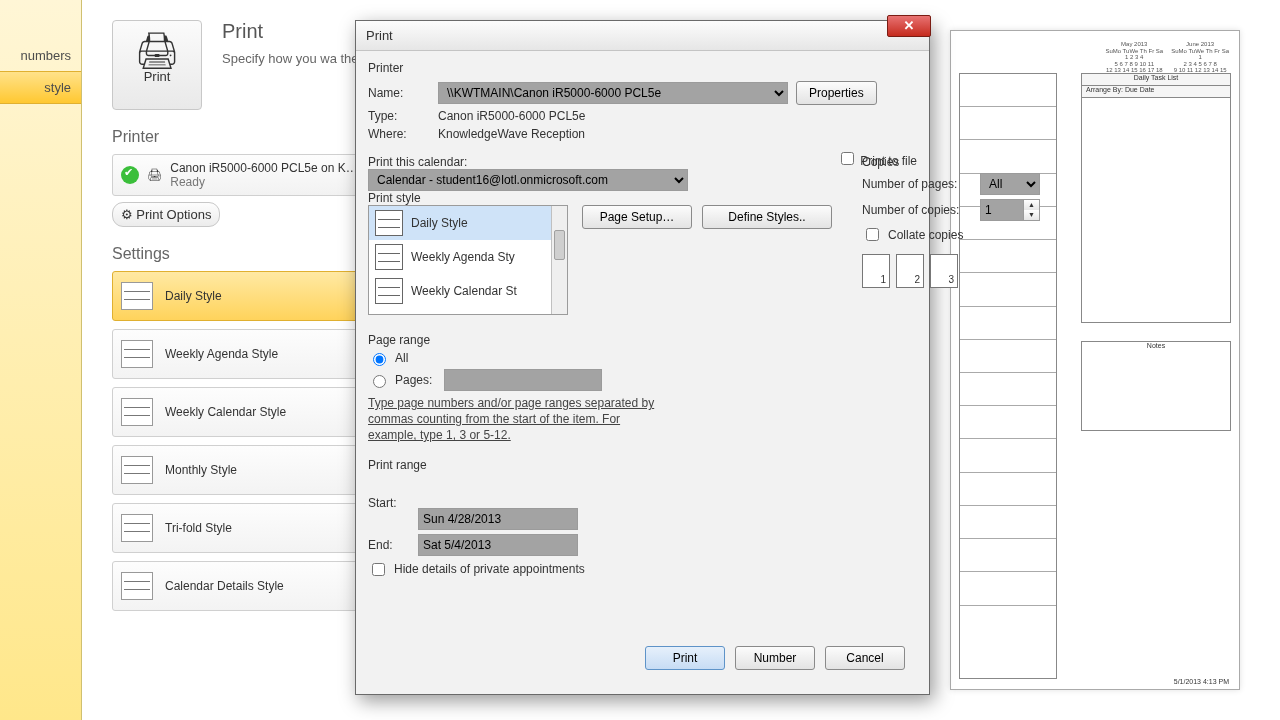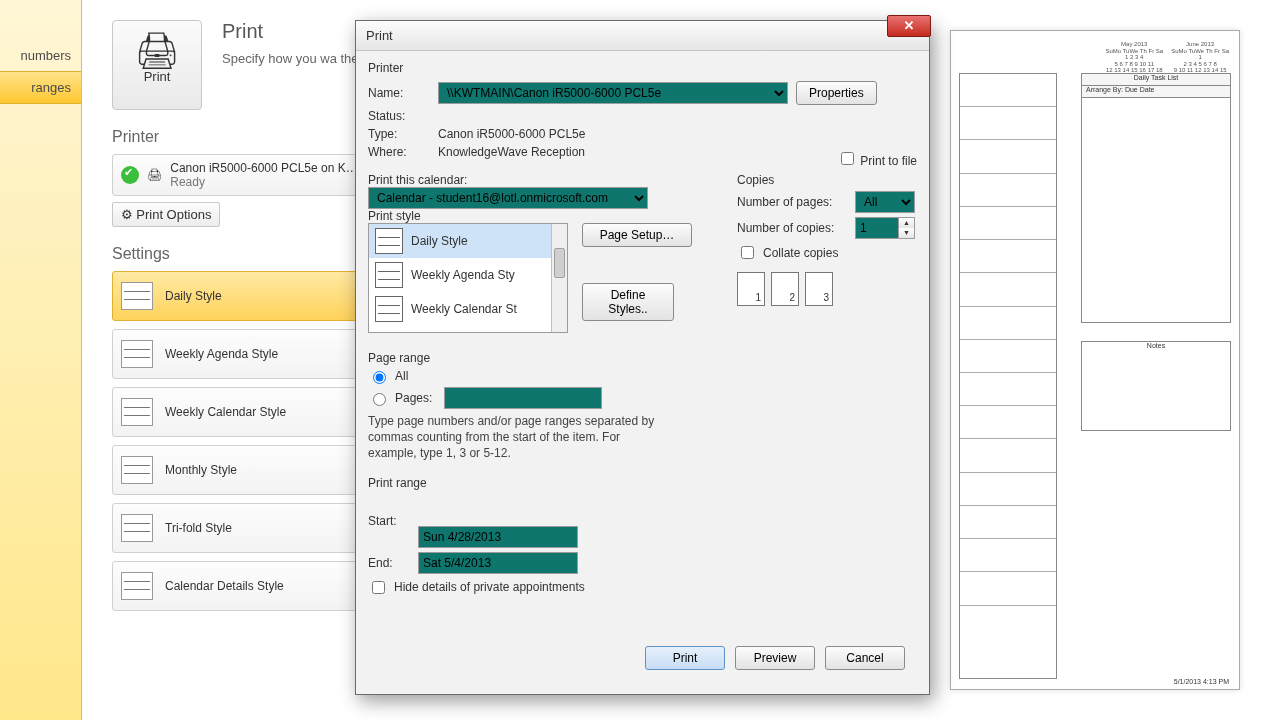--- a/index.html
+++ b/index.html
@@ -60,21 +60,21 @@
   .hgroup h2 { font-size:16px; color:#666; font-weight:normal; margin:0 0 8px;}
   .printer-row{
     border:1px solid #d0d0d0; border-radius:3px;
     background:linear-gradient(#fdfdfd,#f2f2f2);
     padding:6px 8px; display:flex; align-items:center; gap:8px;
     margin-bottom:6px;
   }
   .status-dot{width:18px;height:18px;border-radius:50%;background:#3bbf3b;display:inline-block;position:relative;}
   .status-dot::after{content:"✔";color:#fff;font-size:11px;position:absolute;left:3px;top:0;}
   .popt-btn{
-    display:inline-block;border:1px solid #c8c8c8;border-radius:2px;
+    display:inline-block;border:1px solid #c8c8c8;border-radius:11px;
     background:linear-gradient(#fdfdfd,#ececec);padding:4px 8px;font-size:13px;
   }
   .settings-list{margin-top:6px;}
   .settings-list .row{
     border:1px solid #d0d0d0; border-radius:3px;
     background:linear-gradient(#fdfdfd,#f3f3f3);
     padding:10px 8px; display:flex; align-items:center; gap:12px;
     margin-bottom:8px;
   }
   .settings-list .row.selected{
@@ -142,21 +142,21 @@
     position:absolute; left:12px; right:12px; top:40px; bottom:12px;
     background:#f2f2f2;
   }
   .group{
     border:none;
   }
   .group > .gtitle{font-size:12px;color:#333;margin-bottom:6px;}
   .fld{display:flex;align-items:center;margin:4px 0;gap:8px;font-size:12px;}
   .fld label{width:62px;}
   select.win, input.win[type=text]{
-    border:1px solid #9b9b9b;background:#0f766e;height:22px;
+    border:1px solid #9b9b9b;background:#a3a3a3;height:22px;
     padding:0 4px;font-size:12px;font-family:inherit;
   }
   .btn{
     border:1px solid #8a8a8a;border-radius:3px;
     background:linear-gradient(#fcfcfc,#e3e3e3);
     padding:4px 12px;font-size:12px;cursor:default;
   }
   .btn.primary{background:linear-gradient(#e6f0fb,#c7dcf4);border-color:#5e93c8;}
 
   .style-list{
@@ -165,21 +165,21 @@
   }
   .style-list .sitem{display:flex;align-items:center;gap:8px;padding:4px 6px;font-size:12px;}
   .style-list .sitem.sel{background:#cfe3f8;}
   .style-list .thumb{width:28px;height:26px;border:1px solid #666;background:#fff;position:relative;}
   .style-list .thumb::before{content:"";position:absolute;left:2px;right:2px;top:35%;height:1px;background:#666;}
   .style-list .thumb::after{content:"";position:absolute;left:2px;right:2px;top:65%;height:1px;background:#666;}
   .style-list .scroll{position:absolute;right:0;top:0;bottom:0;width:16px;background:#efefef;border-left:1px solid #c0c0c0;}
   .style-list .scroll .bar{position:absolute;left:2px;right:2px;top:24px;height:30px;background:#cfcfcf;border:1px solid #a0a0a0;border-radius:2px;}
 
   .radio{display:flex;align-items:center;gap:6px;margin:3px 0;}
-  .hint{color:#444;font-size:12px;line-height:1.35;margin-top:4px;width:300px;}
+  .hint{color:#444;font-size:12px;line-height:1.35;margin-top:4px;width:300px;text-decoration:underline;}
 
   .copies-stack{
     display:flex;gap:6px;margin-top:10px;
   }
   .copies-stack .pg{
     width:28px;height:34px;border:1px solid #777;background:#fff;position:relative;font-size:10px;
   }
   .copies-stack .pg::before{content:"";position:absolute;left:-4px;top:-4px;width:28px;height:34px;border:1px solid #bbb;background:#fff;z-index:-1;}
   .copies-stack .pg span{position:absolute;right:3px;bottom:2px;}
   .spinner{display:flex;align-items:center;}
@@ -191,21 +191,21 @@
     position:absolute;right:12px;bottom:12px;display:flex;gap:10px;
   }
   .footer-btns .btn{width:80px;text-align:center;}
   input.sel{background:#cfe3f8;margin-top:32px;}
 </style>
 </head>
 <body>
 
 <div class="backstage">
   <div class="item">numbers</div>
-  <div class="item selected">ranges</div>
+  <div class="item selected">style</div>
 </div>
 
 <div class="printpane">
   <div class="inner">
     <div class="big-print-btn">
       <span class="printer-icon">🖨</span>
       <span>Print</span>
     </div>
     <h1>Print</h1>
     <div class="sub">Specify how you wa
@@ -312,39 +312,36 @@
     <div class="group" style="position:relative;">
       <div class="gtitle">Printer</div>
       <div class="fld">
         <label>Name:</label>
         <select class="win" style="width:350px">
           <option>\\KWTMAIN\Canon iR5000-6000 PCL5e</option>
         </select>
         <button class="btn">Properties</button>
       </div>
       <div class="fld">
-          <label>Status:</label>
-        </div>
-      <div class="fld">
           <label>Type:</label>
           <span>Canon iR5000-6000 PCL5e</span>
         </div>
       <div class="fld">
           <label>Where:</label>
           <span>KnowledgeWave Reception</span>
         </div>
       <div style="position:absolute;right:0;top:88px;">
         <label><input type="checkbox" style=""> <span>Print to file</span></label>
       </div>
     </div>
 
     <div style="display:flex;gap:30px;margin-top:14px;">
       <div style="flex:1">
         <div class="gtitle">Print this calendar:</div>
-        <select class="win" style="width:280px">
+        <select class="win" style="width:320px">
           <option>Calendar - student16@lotl.onmicrosoft.com</option>
         </select>
 
         <div class="gtitle" style="margin-top:0">Print style</div>
         <div style="display:flex;gap:14px;align-items:flex-start;">
           <div class="style-list">
             <div class="sitem sel">
                 <span class="thumb"></span>
                 <span>Daily Style</span>
               </div>
@@ -353,23 +350,23 @@
                 <span>Weekly Agenda Sty</span>
               </div>
             <div class="sitem">
                 <span class="thumb"></span>
                 <span>Weekly Calendar St</span>
               </div>
             <div class="scroll">
                 <div class="bar"></div>
               </div>
           </div>
-          <div style="display:flex;flex-direction:column;gap:36px;">
+          <div style="display:flex;flex-direction:row;gap:10px;">
             <button class="btn" style="width:110px">Page Setup…</button>
-            <button class="btn" style="width:92px">Define Styles..</button>
+            <button class="btn" style="width:130px">Define Styles..</button>
           </div>
         </div>
       </div>
 
       <div style="width:180px">
         <div class="gtitle">Copies</div>
         <div class="fld">
             <label style="width:110px">Number of pages:</label>
           <select class="win" style="width:60px"><option>All</option></select>
         </div>
@@ -426,17 +423,17 @@
         <input class="win" type="text" style="width: 160px;" value="Sat 5/4/2013">
         </div>
       <div class="radio" style="margin-top:4px">
           <input type="checkbox" style="">
           <span>Hide details of private appointments</span>
         </div>
     </div>
 
     <div class="footer-btns">
       <button class="btn primary">Print</button>
-      <button class="btn">Preview</button>
+      <button class="btn">Number</button>
       <button class="btn">Cancel</button>
     </div>
   </div>
 </div>
 
 </body></html>

